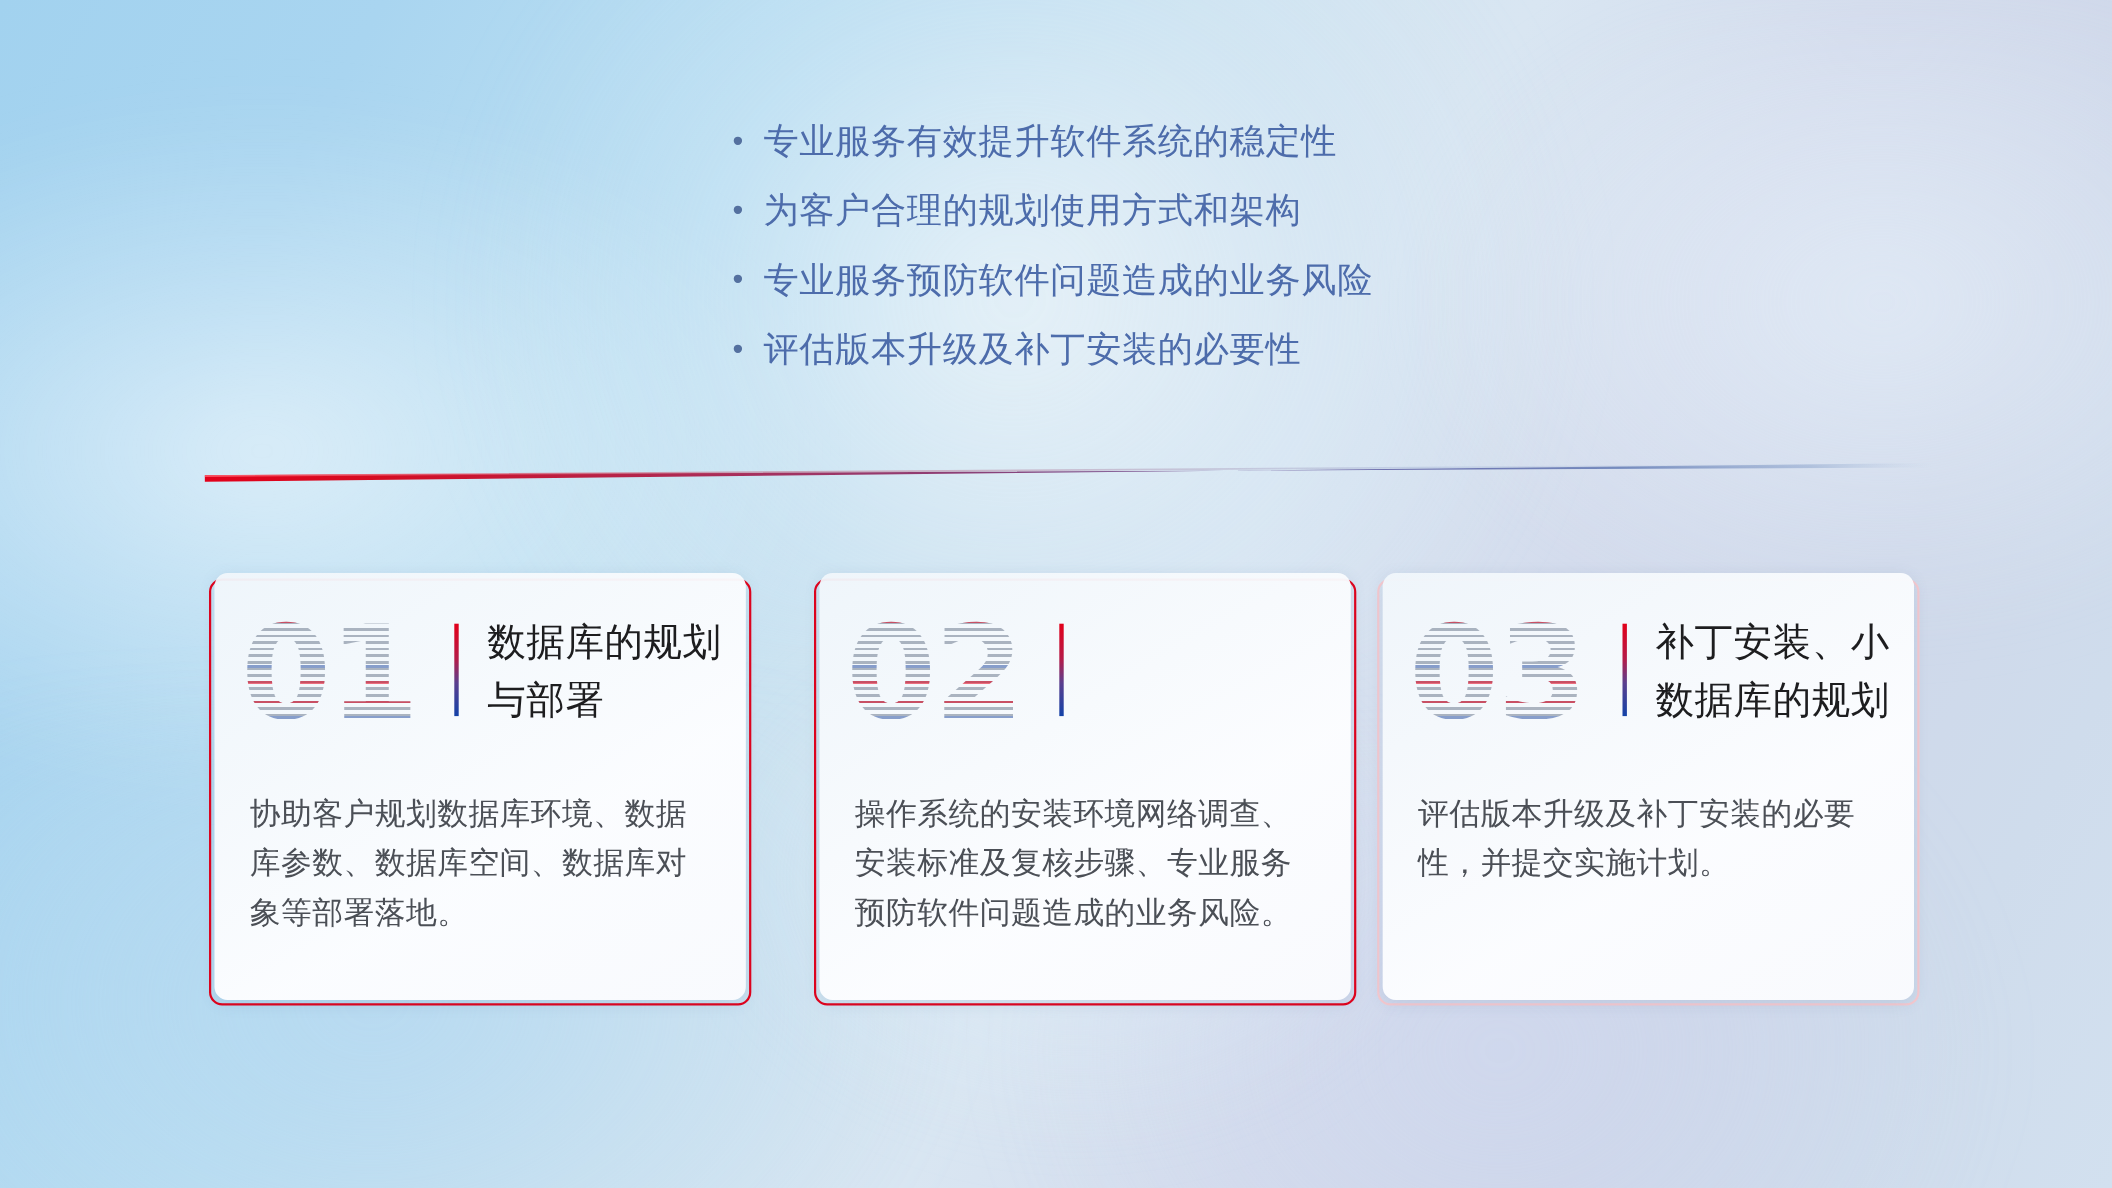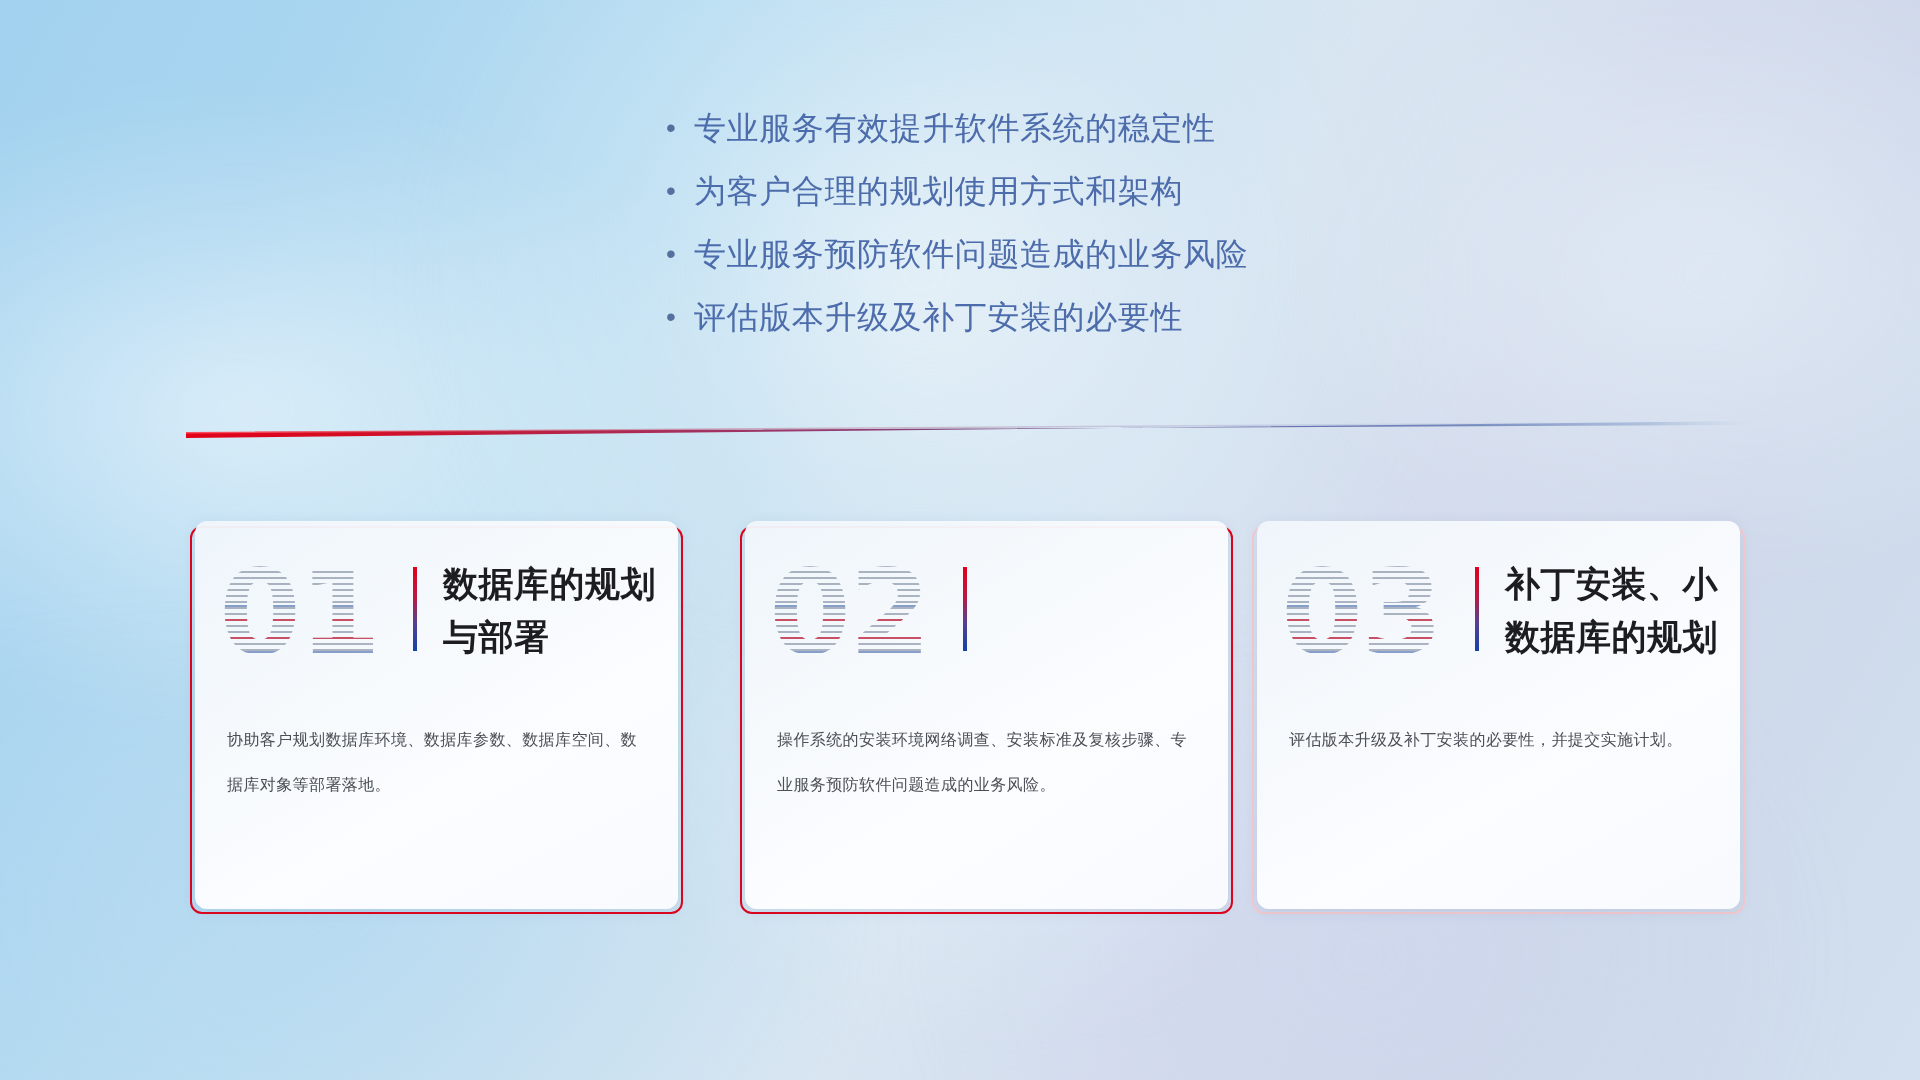--- a/index.html
+++ b/index.html
@@ -163,27 +163,27 @@
   }
 
   .title-bar {
     position:absolute; left:218px; top:46px;
     width:4px; height:84px;
     background:linear-gradient(to bottom,#e2001a 0%,#b51b48 38%,#5b3f8e 64%,#1342a8 100%);
   }
   .card-title {
     position:absolute; left:248px; top:36px; right:16px;
     font-size:35px; line-height:53px;
-    font-weight:700; color:#1d1d1f;
+    font-weight:400; color:#1d1d1f;
     letter-spacing:.5px;
   }
 
   .card-text {
     position:absolute; left:32px; right:26px; top:196px;
-    font-size:16px; line-height:45px;
+    font-size:28px; line-height:45px;
     color:#4b4f56;
     letter-spacing:.4px;
   }
 
   
   .nosel { user-select:none; }
 </style>
 </head>
 <body>
 

